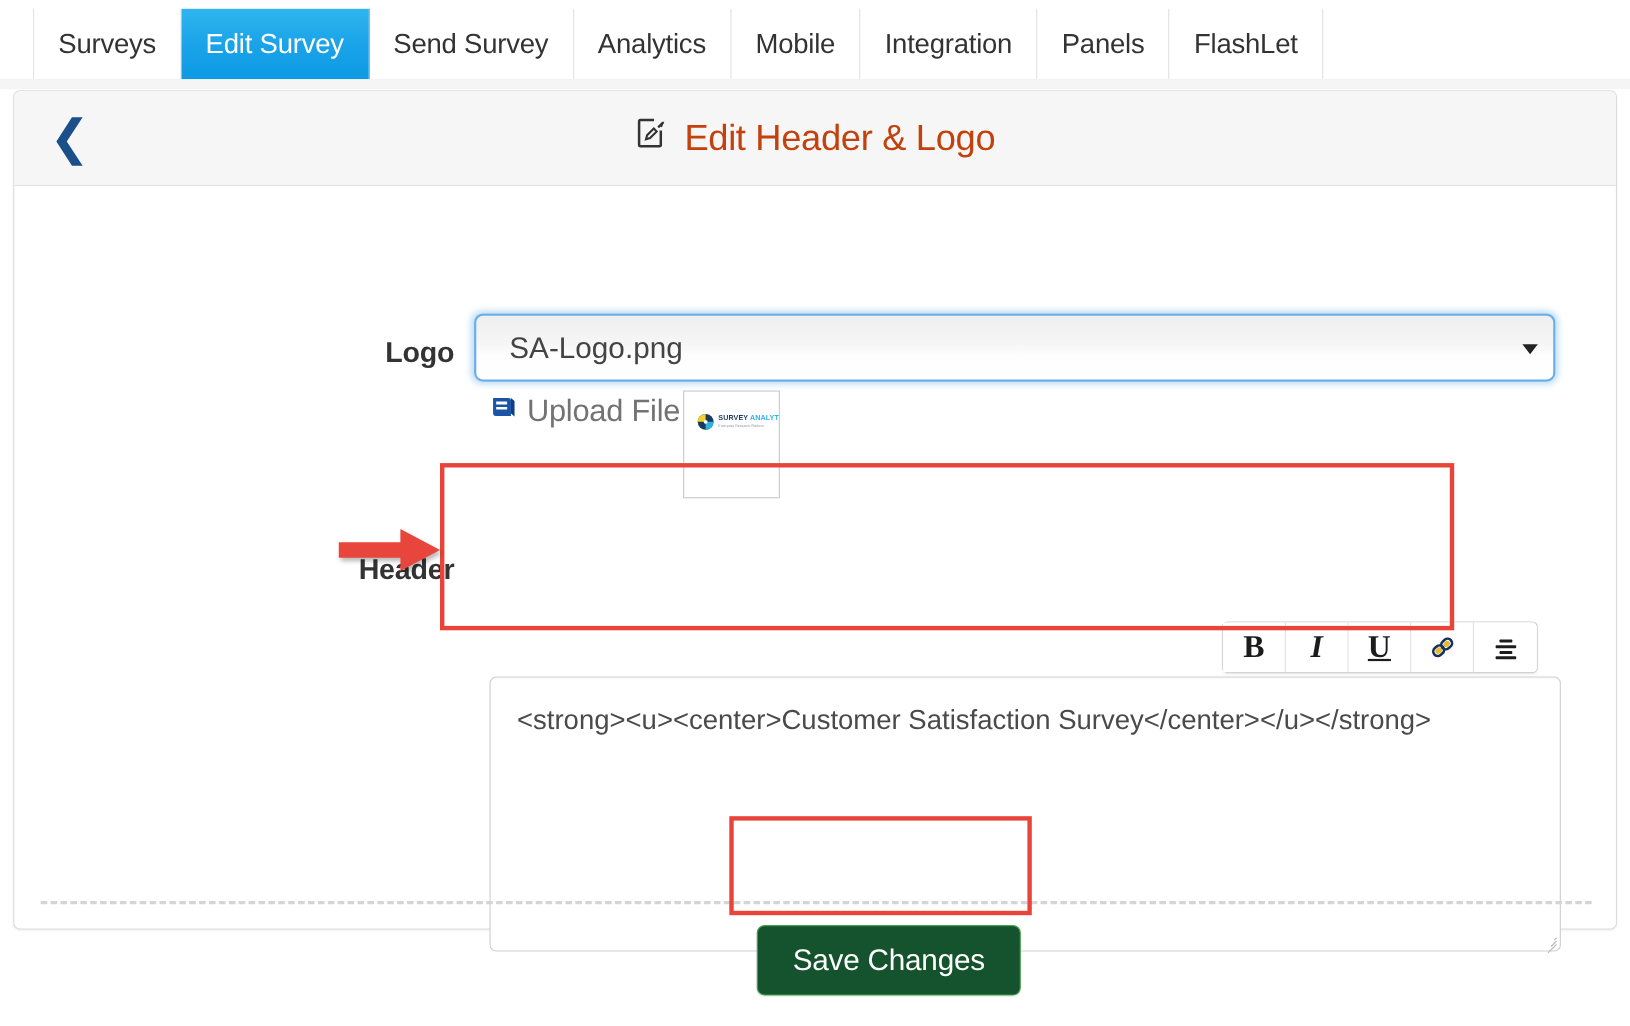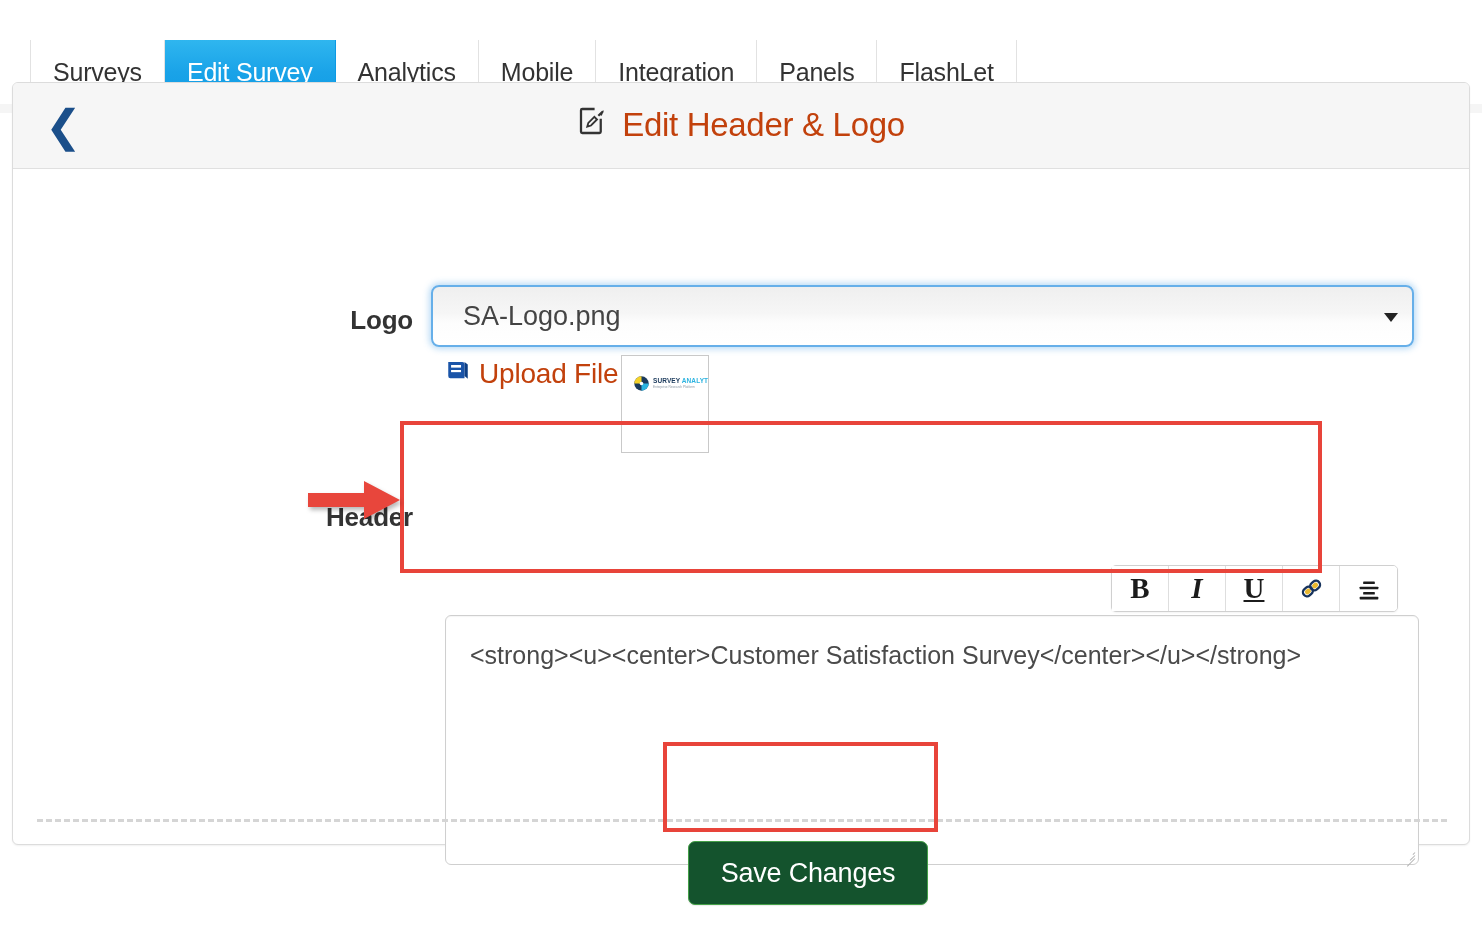--- a/index.html
+++ b/index.html
@@ -14,21 +14,20 @@
   }
 
   
   .tabbar {
     position: absolute;
     left: 0; top: 0;
     width: 1482px; height: 73px;
     background: #ffffff;
     border-bottom: 1px solid #dddddd;
     box-sizing: border-box;
-    margin-top: 32px;
   }
   .tabbar:after {
     content: "";
     position: absolute;
     left: 0; right: 0; bottom: -9px;
     height: 9px;
     background: #f5f5f5;
   }
   .tabs {
     position: absolute;
@@ -150,21 +149,21 @@
     position: absolute;
     left: 432px; top: 188px;
     display: flex;
     align-items: center;
     gap: 8px;
     color: #1b5fa8;
     font-size: 28px;
     text-decoration: none;
     letter-spacing: -0.2px;
   }
-  .upload-link .label { color: #c2410c; }
+  .upload-link .label { color: #737373; }
 
   
   .logo-thumb {
     position: absolute;
     left: 608px; top: 186px;
     width: 88px; height: 98px;
     background: #ffffff;
     border: 1px solid #c9c9c9;
     box-sizing: border-box;
     overflow: hidden;
@@ -295,20 +294,21 @@
     filter: drop-shadow(2px 3px 2px rgba(0,0,0,0.28));
   }
 </style>
 </head>
 <body>
 
 <div class="tabbar">
   <div class="tabs" id="tabs">
       <div class="tab">Surveys</div>
       <div class="tab active">Edit Survey</div>
+      <div class="tab">Send Survey</div>
       <div class="tab">Analytics</div>
       <div class="tab">Mobile</div>
       <div class="tab">Integration</div>
       <div class="tab">Panels</div>
       <div class="tab">FlashLet</div>
     </div>
 </div>
 
 <div class="panel">
 

